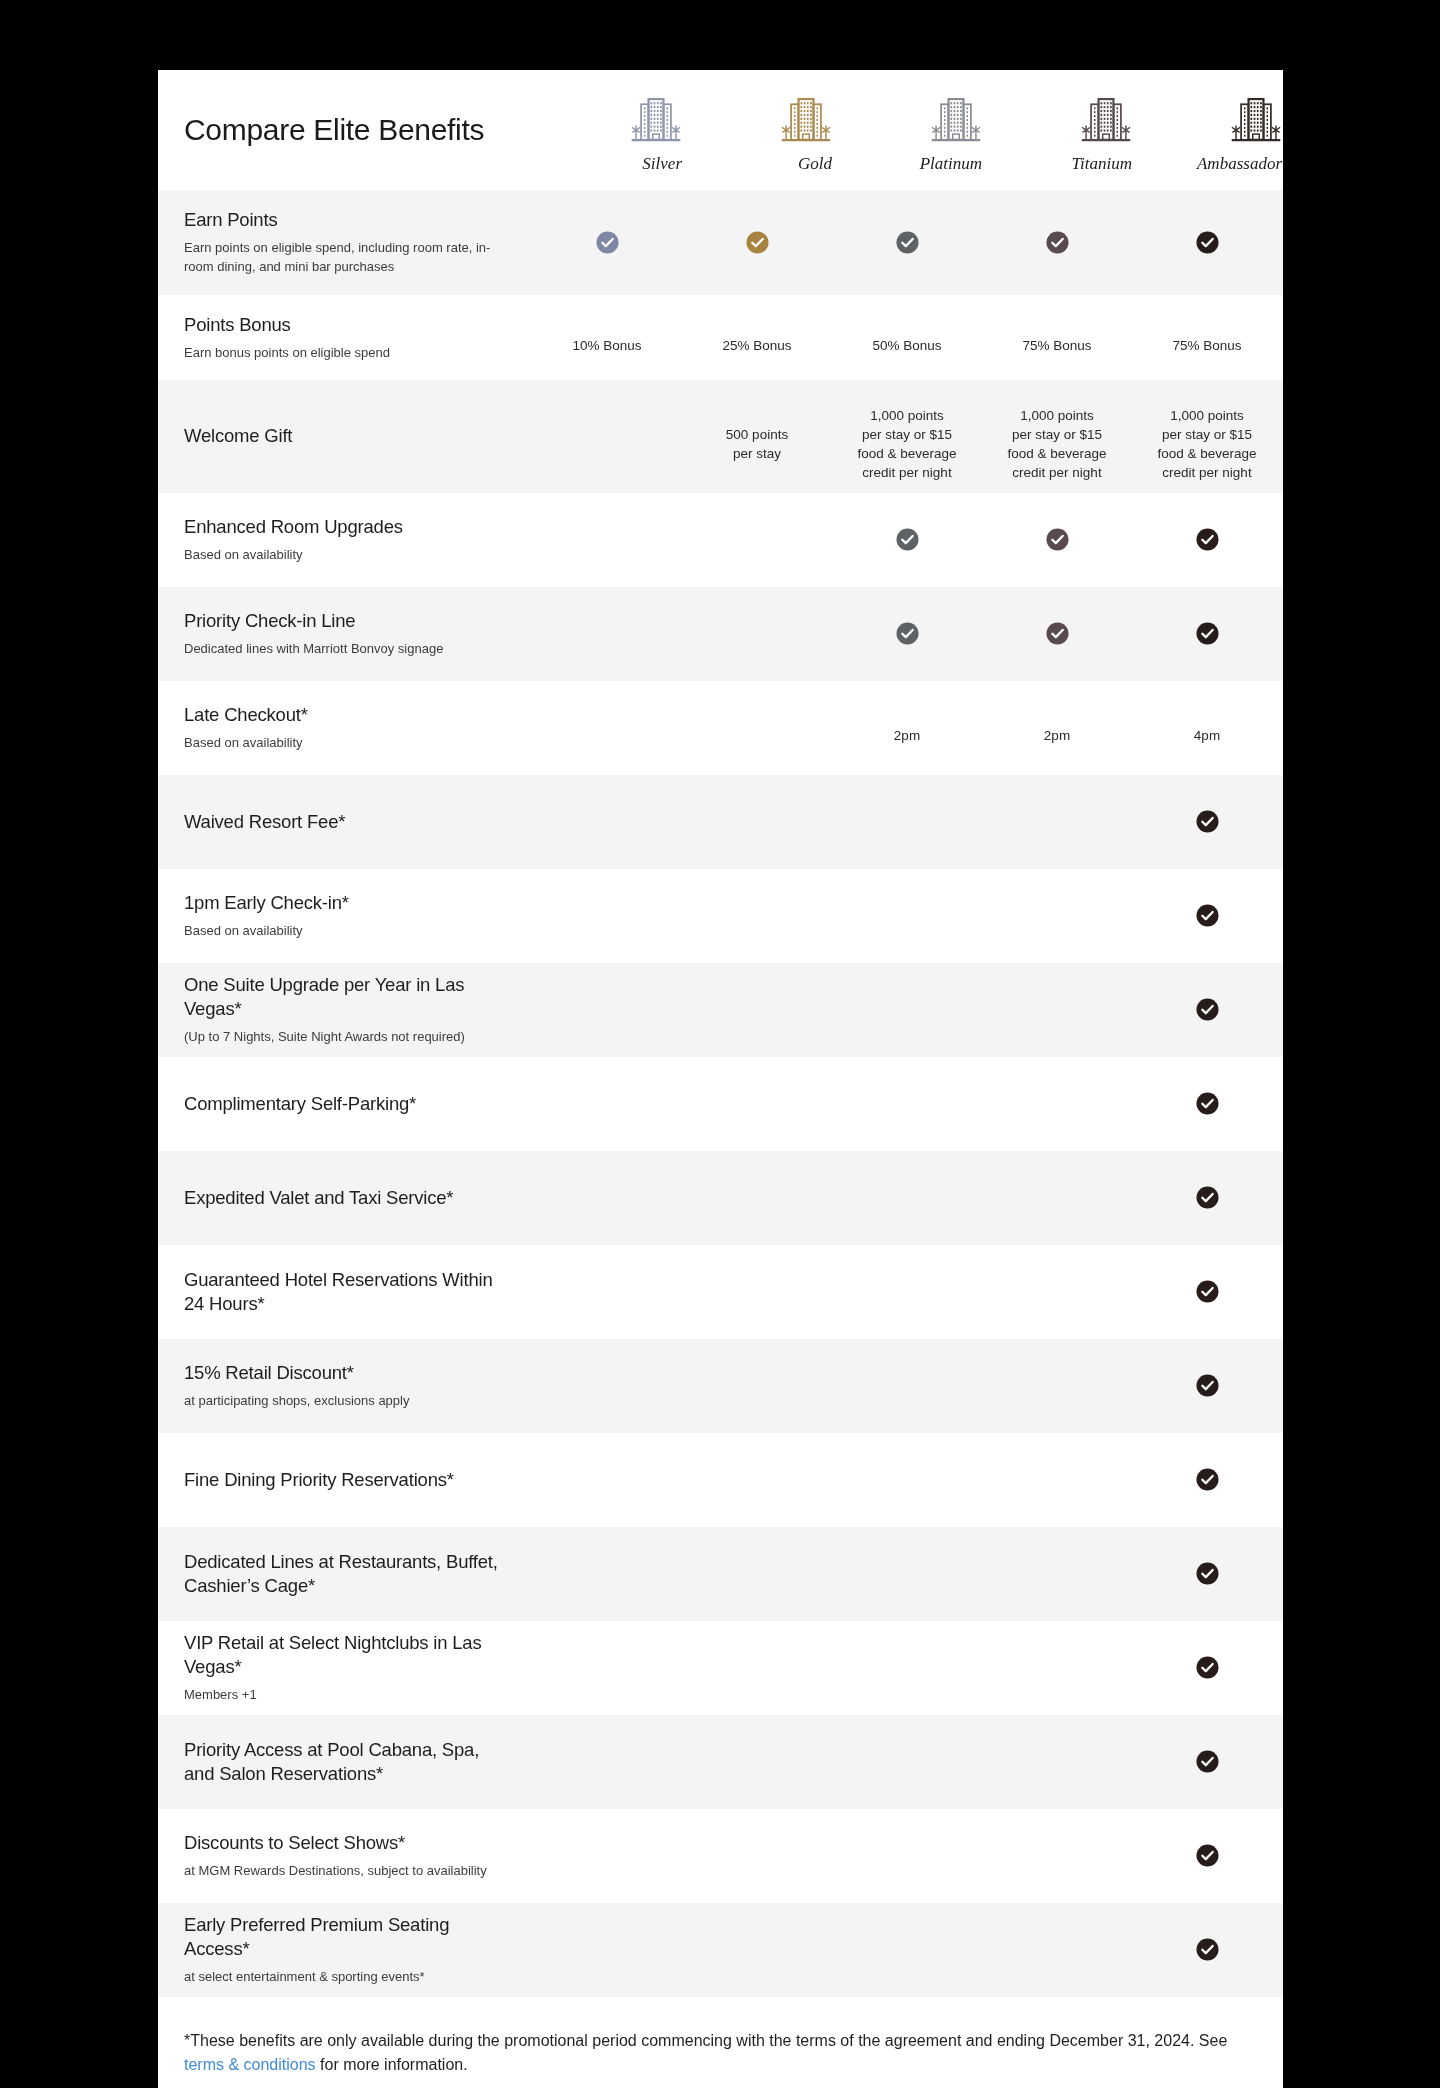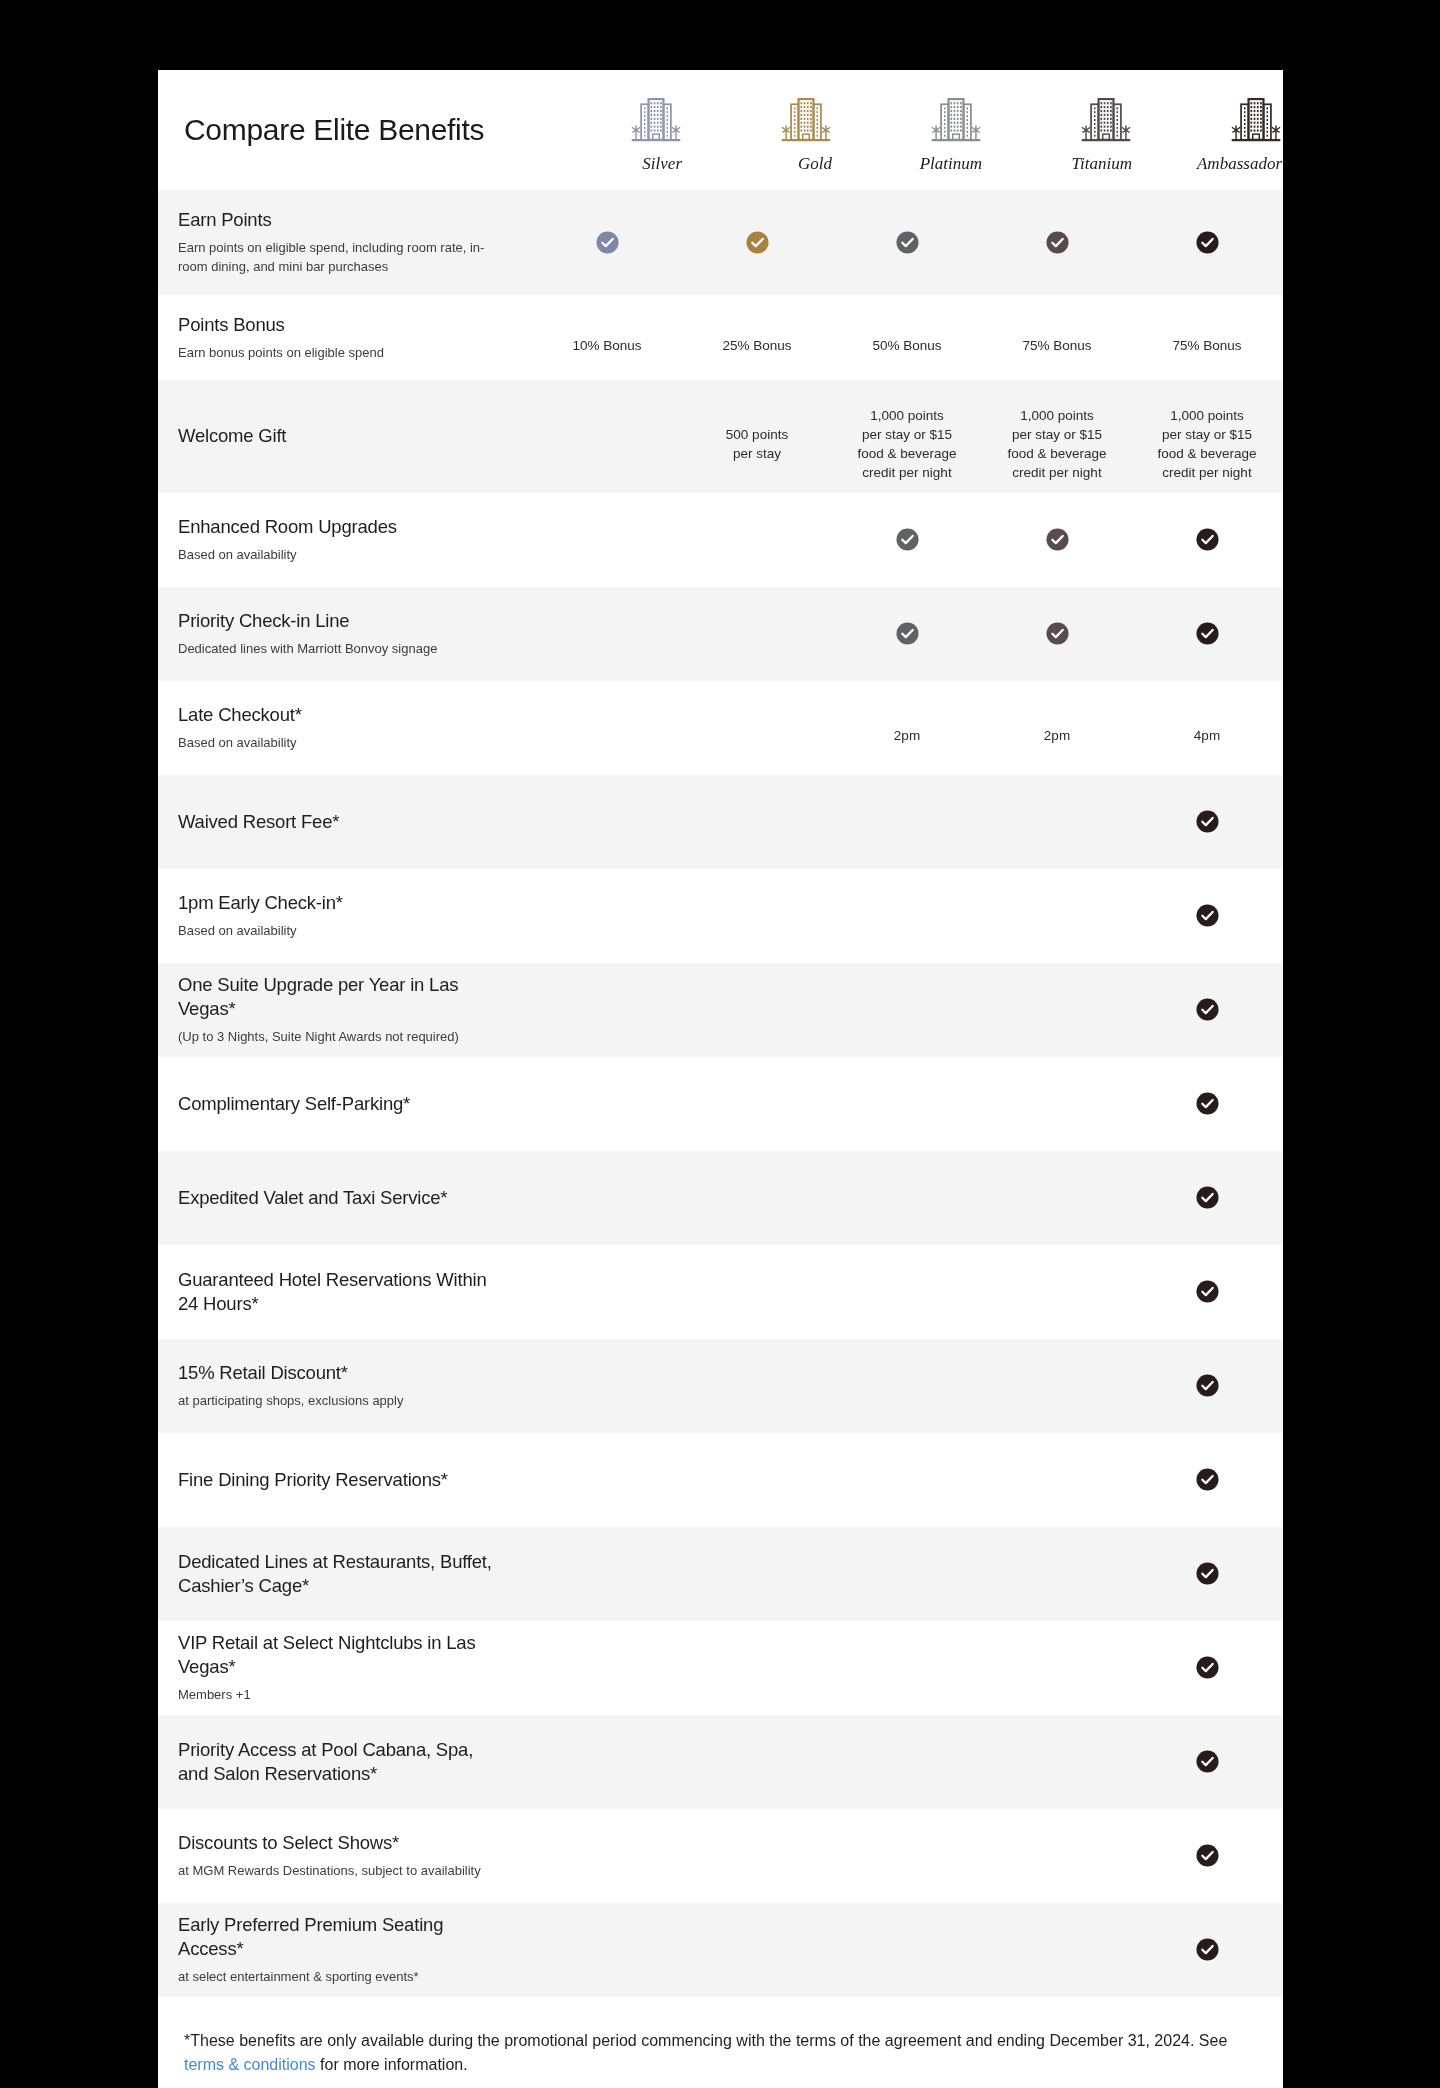--- a/index.html
+++ b/index.html
@@ -53,21 +53,21 @@
     align-items:center;
     min-height:94px;
     padding:10px 0;
   }
   .benefit-row:nth-child(odd) { background:#f4f4f4; }
   .benefit-row:nth-child(1) { min-height:105px; }
   .benefit-row:nth-child(2) { min-height:85px; }
   .benefit-row:nth-child(3) { min-height:90px; }
   .row-label {
     width:374px; flex:none;
-    padding-left:20px; padding-right:34px;
+    padding-left:26px; padding-right:34px;
   }
   .benefit-title {
     font-size:18.5px;
     color:#1e1e1e;
     letter-spacing:-0.2px;
     line-height:1.3;
   }
   .benefit-subtitle {
     margin-top:7px;
     font-size:13px;
@@ -391,21 +391,21 @@
         <div class="benefit-cell"></div>
         <div class="benefit-cell">
           <svg class="check-icon" style="color: rgb(38, 29, 26);">
             <use href="#check-circle-icon"></use>
           </svg>
         </div>
       </div>
       <div class="benefit-row">
         <div class="row-label">
           <div class="benefit-title">One Suite Upgrade per Year in Las Vegas*</div>
-          <div class="benefit-subtitle">(Up to 3 Nights, Suite Night Awards not required)</div>
+          <div class="benefit-subtitle">(Up to 7 Nights, Suite Night Awards not required)</div>
         </div>
         <div class="benefit-cell"></div>
         <div class="benefit-cell"></div>
         <div class="benefit-cell"></div>
         <div class="benefit-cell"></div>
         <div class="benefit-cell">
           <svg class="check-icon" style="color: rgb(38, 29, 26);">
             <use href="#check-circle-icon"></use>
           </svg>
         </div>

